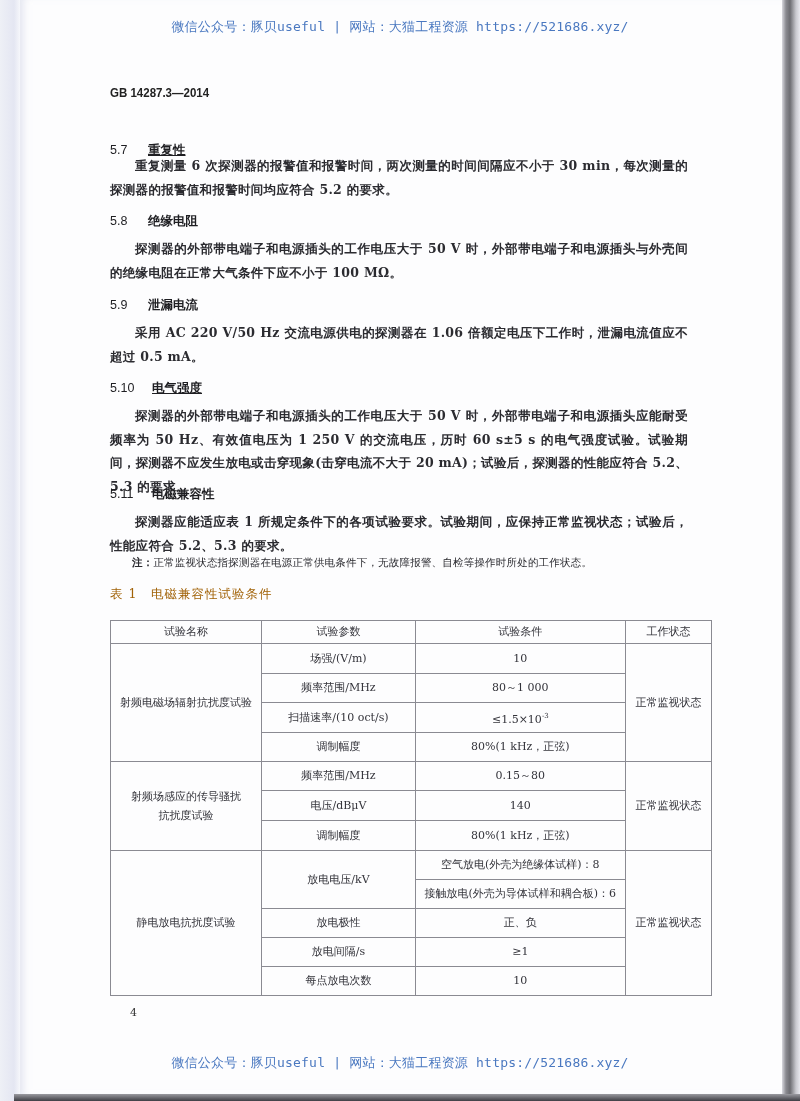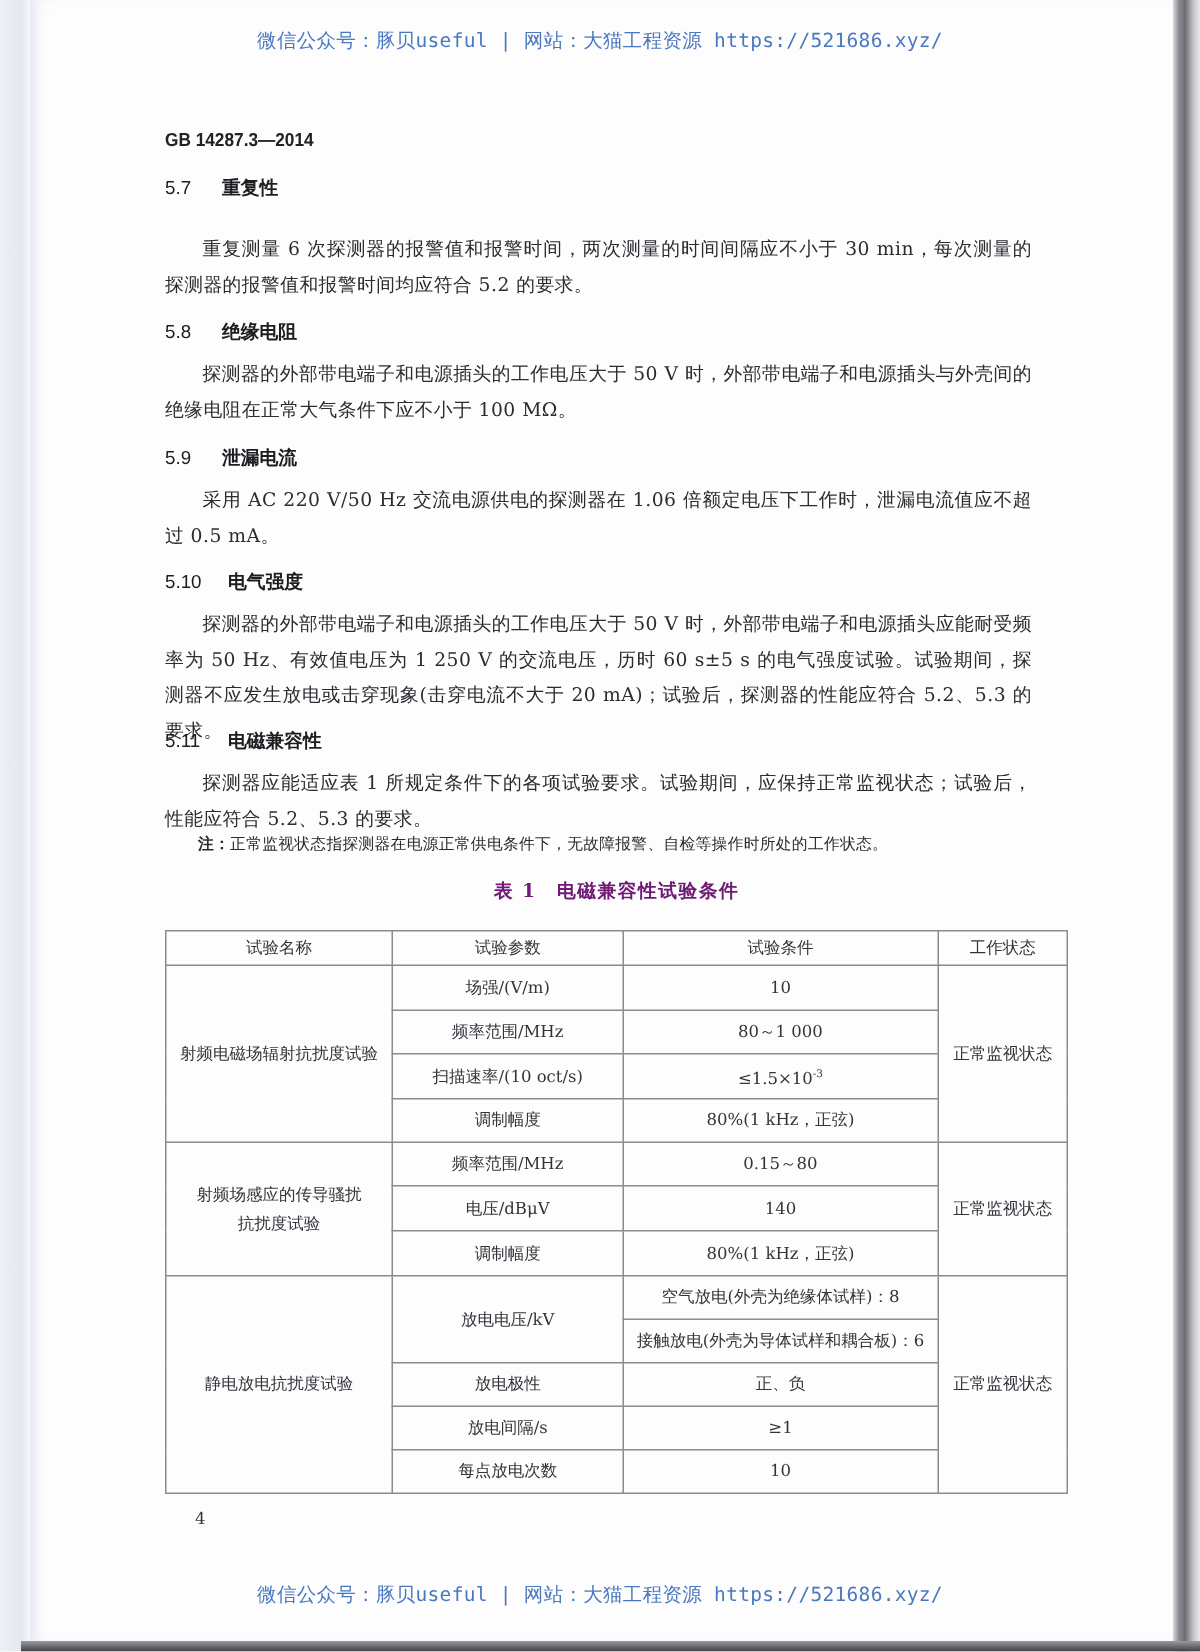--- a/index.html
+++ b/index.html
@@ -42,30 +42,30 @@
     font-size: 12.5px; font-weight: bold; color: #1e1e22;
   }
   .sec-head .num {
     font-family: "Liberation Sans", "DejaVu Sans", sans-serif;
     font-weight: normal; display: inline-block; width: 38px;
   }
   .sec-head .num.wide { width: 42px; }
   .para {
     position: absolute; left: 110px; width: 578px;
     font-size: 12.5px; line-height: 23.5px; color: #2b2b30;
-    text-indent: 2em; text-align: justify; letter-spacing: 0.3px;
+    text-indent: 2em; text-align: justify; letter-spacing: 0.3px; font-weight: bold;
   }
   .note {
     position: absolute; left: 132px; width: 560px;
     font-size: 10.5px; color: #2b2b30; letter-spacing: 0.2px;
   }
   .note b { font-weight: bold; }
   .table-title {
     position: absolute; left: 110px; width: 602px; top: 586px;
-    text-align: center; font-size: 12.5px; font-weight: bold; color: #701a75;
+    text-align: left; font-size: 12.5px; font-weight: normal; color: #a16207;
     letter-spacing: 1px;
   }
   table.emc {
     position: absolute; left: 110px; top: 620px; width: 602px;
     border-collapse: collapse; font-size: 11px; color: #33333a;
   }
   table.emc td, table.emc th {
     border: 1px solid #8a8a92; text-align: center; vertical-align: middle;
     padding: 0 4px; font-weight: normal; line-height: 14px;
   }
@@ -88,36 +88,36 @@
 <div class="edge-left"></div>
 <div class="page">
 </div>
 <div class="edge-right"></div>
 <div class="edge-bottom"></div>
 
 <div class="watermark" style="top:18px;">微信公众号：豚贝useful | 网站：大猫工程资源 https://521686.xyz/</div>
 
 <div class="std-code">GB 14287.3—2014</div>
 
-<div class="sec-head" style="top:117px;">
+<div class="sec-head" style="top:142px;text-decoration:underline;">
   <span class="num">5.7</span><span>重复性</span>
 </div>
 <div class="para" style="top:154px;">重复测量 6 次探测器的报警值和报警时间，两次测量的时间间隔应不小于 30 min，每次测量的探测器的报警值和报警时间均应符合 5.2 的要求。</div>
 
 <div class="sec-head" style="top:213px;">
   <span class="num">5.8</span><span>绝缘电阻</span>
 </div>
 <div class="para" style="top:237px;">探测器的外部带电端子和电源插头的工作电压大于 50 V 时，外部带电端子和电源插头与外壳间的绝缘电阻在正常大气条件下应不小于 100 MΩ。</div>
 
 <div class="sec-head" style="top:297px;">
   <span class="num">5.9</span><span>泄漏电流</span>
 </div>
 <div class="para" style="top:321px;">采用 AC 220 V/50 Hz 交流电源供电的探测器在 1.06 倍额定电压下工作时，泄漏电流值应不超过 0.5 mA。</div>
 
-<div class="sec-head" style="top:380px;">
+<div class="sec-head" style="top:380px;text-decoration:underline;">
   <span class="num wide">5.10</span><span>电气强度</span>
 </div>
 <div class="para" style="top:404px;">探测器的外部带电端子和电源插头的工作电压大于 50 V 时，外部带电端子和电源插头应能耐受频率为 50 Hz、有效值电压为 1 250 V 的交流电压，历时 60 s±5 s 的电气强度试验。试验期间，探测器不应发生放电或击穿现象(击穿电流不大于 20 mA)；试验后，探测器的性能应符合 5.2、5.3 的要求。</div>
 
 <div class="sec-head" style="top:486px;">
   <span class="num wide">5.11</span><span>电磁兼容性</span>
 </div>
 <div class="para" style="top:510px;">探测器应能适应表 1 所规定条件下的各项试验要求。试验期间，应保持正常监视状态；试验后，性能应符合 5.2、5.3 的要求。</div>
 
 <div class="note" style="top:556px;">

